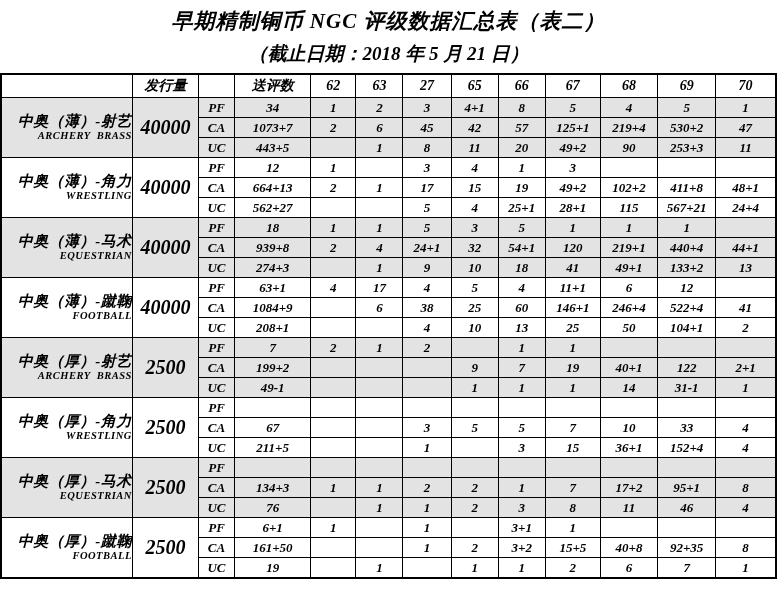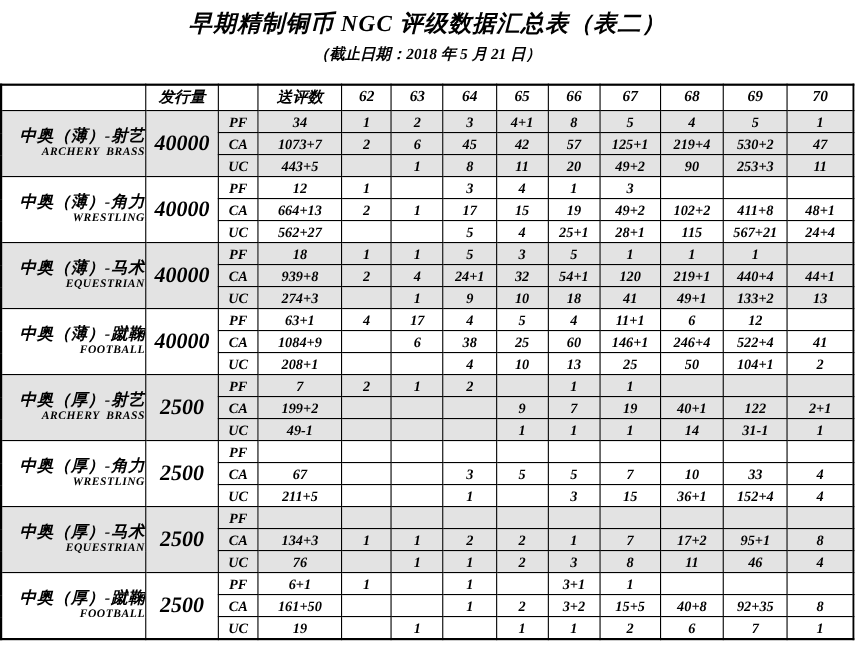--- a/index.html
+++ b/index.html
@@ -5,22 +5,22 @@
   html, body { margin: 0; padding: 0; background: #fff; }
   .page {
     width: 777px; height: 602px; background: #fff; overflow: hidden;
     font-family: "Liberation Serif", serif; color: #000; font-style: italic;
   }
   .title {
     text-align: center; font-weight: bold; font-size: 21px;
     padding-top: 7px; letter-spacing: 1px;
   }
   .subtitle {
-    text-align: center; font-weight: bold; font-size: 14px;
-    margin-top: 6px; margin-bottom: 17px;
+    text-align: center; font-weight: bold; font-size: 19px;
+    margin-top: 6px; margin-bottom: 6px;
   }
   table.grading {
     border-collapse: collapse; table-layout: fixed;
     width: 777px; border: 2px solid #000;
   }
   col.c-name { width: 131px; }
   col.c-mint { width: 66px; }
   col.c-type { width: 36px; }
   col.c-sub  { width: 76px; }
   col.c-62 { width: 45px; } col.c-63 { width: 47px; } col.c-64 { width: 48px; }
@@ -64,21 +64,21 @@
         <col class="c-70">
     </colgroup>
     <thead>
       <tr id="header-row">
         <th></th>
         <th>发行量</th>
         <th></th>
         <th>送评数</th>
       <th>62</th>
           <th>63</th>
-          <th>64</th>
+          <th>27</th>
           <th>65</th>
           <th>66</th>
           <th>67</th>
           <th>68</th>
           <th>69</th>
           <th>70</th>
         </tr>
     </thead>
     <tbody id="table-body">
         <tr class="shaded">

